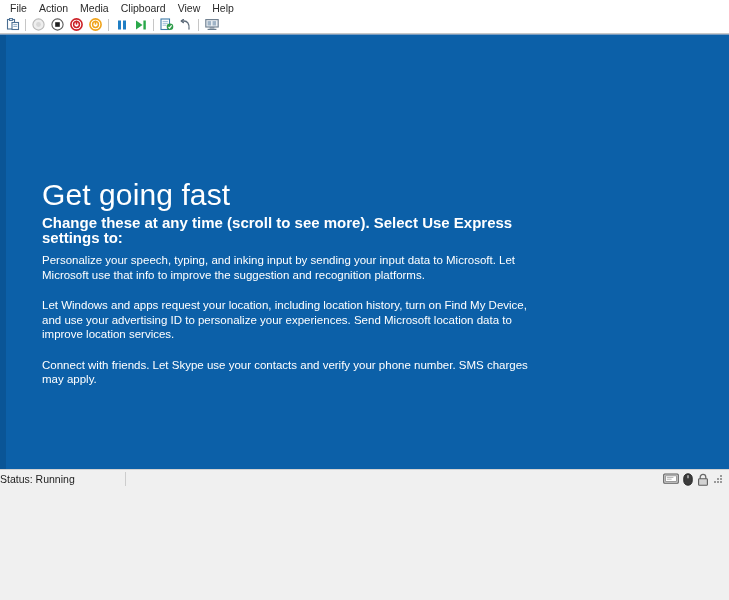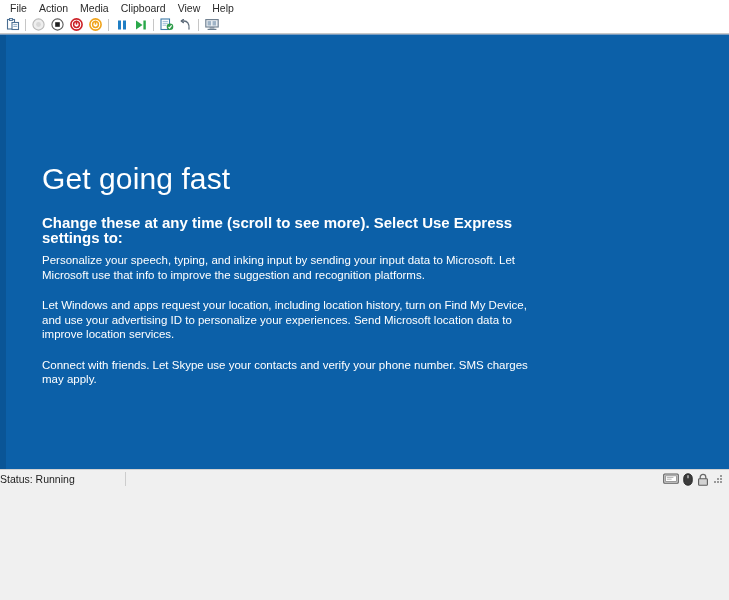--- a/index.html
+++ b/index.html
@@ -85,21 +85,21 @@
   }
   .oobe {
     position: absolute;
     left: 0; top: 0; right: 0; bottom: 0;
     padding: 0;
   }
 
   .oobe-title {
     position: absolute;
     left: 42px;
-    top: 126px;
+    top: 142px;
     font-size: 30px;
     font-weight: 300;
     color: #ffffff;
     letter-spacing: 0.1px;
     line-height: 36px;
   }
   .oobe-lead {
     position: absolute;
     left: 42px;
     top: 180px;

